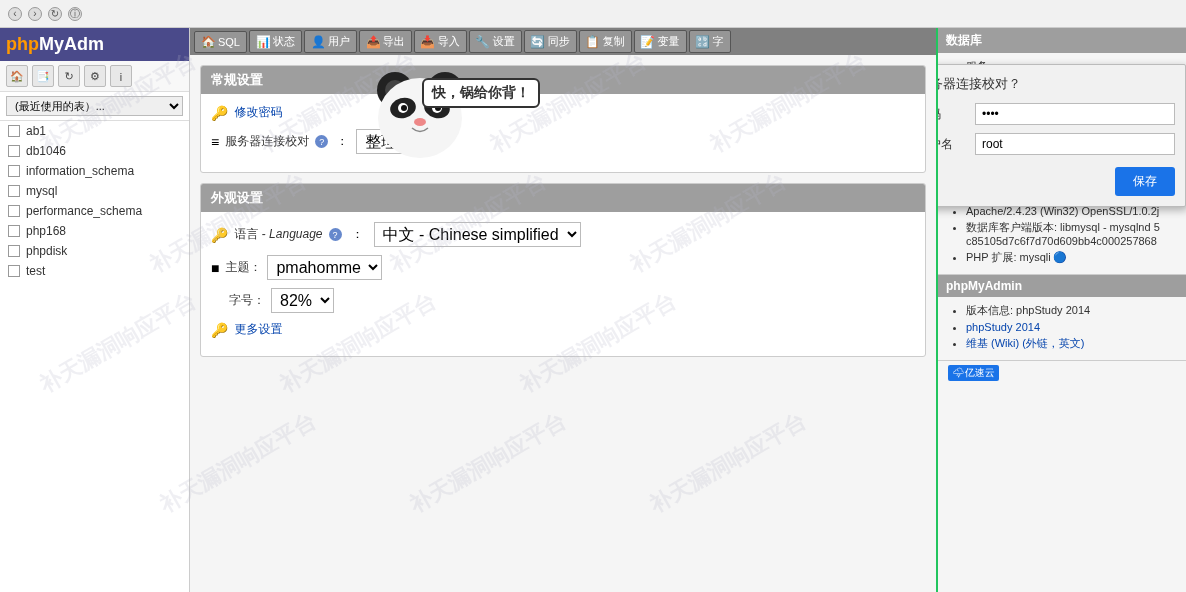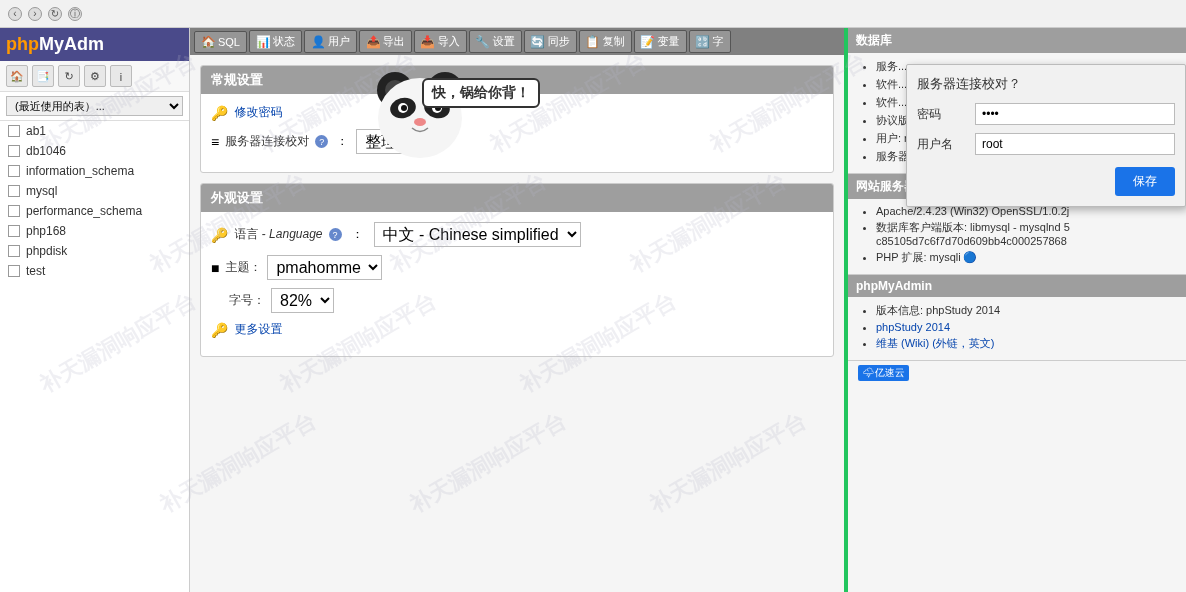--- a/index.html
+++ b/index.html
@@ -221,23 +221,23 @@
       text-decoration: none;
       font-size: 12px;
       cursor: pointer;
       display: flex;
       align-items: center;
       gap: 4px;
     }
 
     
     .right-panel {
-      width: 342px;
+      width: 250px;
       background: #f5f5f5;
-      border-left: 4px solid #22c55e;
+      border-left: 2px solid #22c55e;
       overflow-y: auto;
       flex-shrink: 0;
       position: relative;
     }
 
     .info-section {
       border-bottom: 1px solid #ccc;
       padding: 6px 10px;
     }
     .info-section-title {

